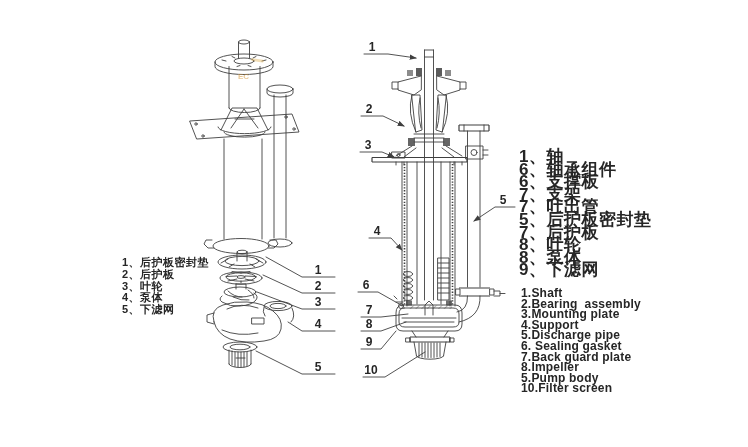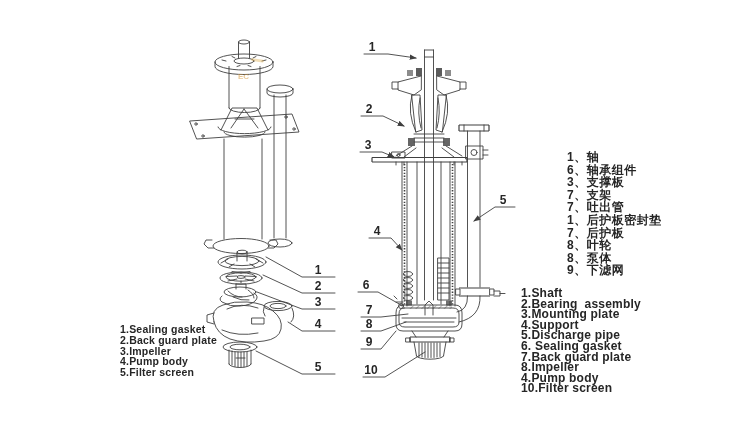--- a/index.html
+++ b/index.html
@@ -13,21 +13,21 @@
   .fill{fill:#3f3f3f;stroke:none;}
   .dots{stroke:#3f3f3f;stroke-width:1.6;fill:none;stroke-dasharray:1.3,1.6;}
   .callout{
     position:absolute;transform:translate(-50%,-55%);
     font-size:12px;font-weight:bold;color:#262626;line-height:1;
   }
   .lblblock{position:absolute;color:#262626;font-weight:bold;}
   .lblblock div{white-space:pre;}
   .cnL{left:122px;top:257px;font-size:11px;line-height:11.8px;letter-spacing:0.5px;}
   .enL{left:120px;top:324px;font-size:10.5px;line-height:10.8px;letter-spacing:0.2px;}
-  .cnR{left:519px;top:151px;font-size:12px;line-height:12.6px;letter-spacing:0.5px;margin-left:48px;}
+  .cnR{left:519px;top:151px;font-size:17px;line-height:12.6px;letter-spacing:0.5px;}
   .enR{left:521px;top:288px;font-size:12px;line-height:10.6px;letter-spacing:0.2px;}
   .wm{font-size:8px;font-weight:bold;fill:#d89a3e;opacity:0.55;}
 </style>
 </head>
 <body>
 
 <div class="stage">
 
   <svg width="748" height="447" viewBox="0 0 748 447">
     <defs>
@@ -249,48 +249,48 @@
   <span class="callout" style="left:369px;top:110px">2</span>
   <span class="callout" style="left:368px;top:146px">3</span>
   <span class="callout" style="left:377px;top:232px">4</span>
   <span class="callout" style="left:503px;top:201px">5</span>
   <span class="callout" style="left:366px;top:286px">6</span>
   <span class="callout" style="left:369px;top:311px">7</span>
   <span class="callout" style="left:369px;top:325px">8</span>
   <span class="callout" style="left:369px;top:343px">9</span>
   <span class="callout" style="left:371px;top:371px">10</span>
 
-
-  <div class="lblblock enL">
-    <div>1.Sealing gasket</div>
-    <div>2.Back guard plate</div>
-    <div>3.Impeller</div>
-    <div>4.Pump body</div>
-    <div>5.Filter screen</div>
+  <div class="lblblock cnL">
+    <div>1、后护板密封垫</div>
+    <div>2、后护板</div>
+    <div>3、叶轮</div>
+    <div>4、泵体</div>
+    <div>5、下滤网</div>
   </div>
+
 
   <div class="lblblock cnR">
     <div>1、轴</div>
     <div>6、轴承组件</div>
-    <div>3、支撑板</div>
+    <div>6、支撑板</div>
     <div>7、支架</div>
     <div>7、吐出管</div>
-    <div>1、后护板密封垫</div>
+    <div>5、后护板密封垫</div>
     <div>7、后护板</div>
     <div>8、叶轮</div>
     <div>8、泵体</div>
     <div>9、下滤网</div>
   </div>
 
   <div class="lblblock enR">
     <div>1.Shaft</div>
     <div>2.Bearing  assembly</div>
     <div>3.Mounting plate</div>
     <div>4.Support</div>
     <div>5.Discharge pipe</div>
     <div>6. Sealing gasket</div>
     <div>7.Back guard plate</div>
     <div>8.Impeller</div>
-    <div>4.Pump body</div>
+    <div>5.Pump body</div>
     <div>10.Filter screen</div>
   </div>
 
 </div>
 
 </body></html>

